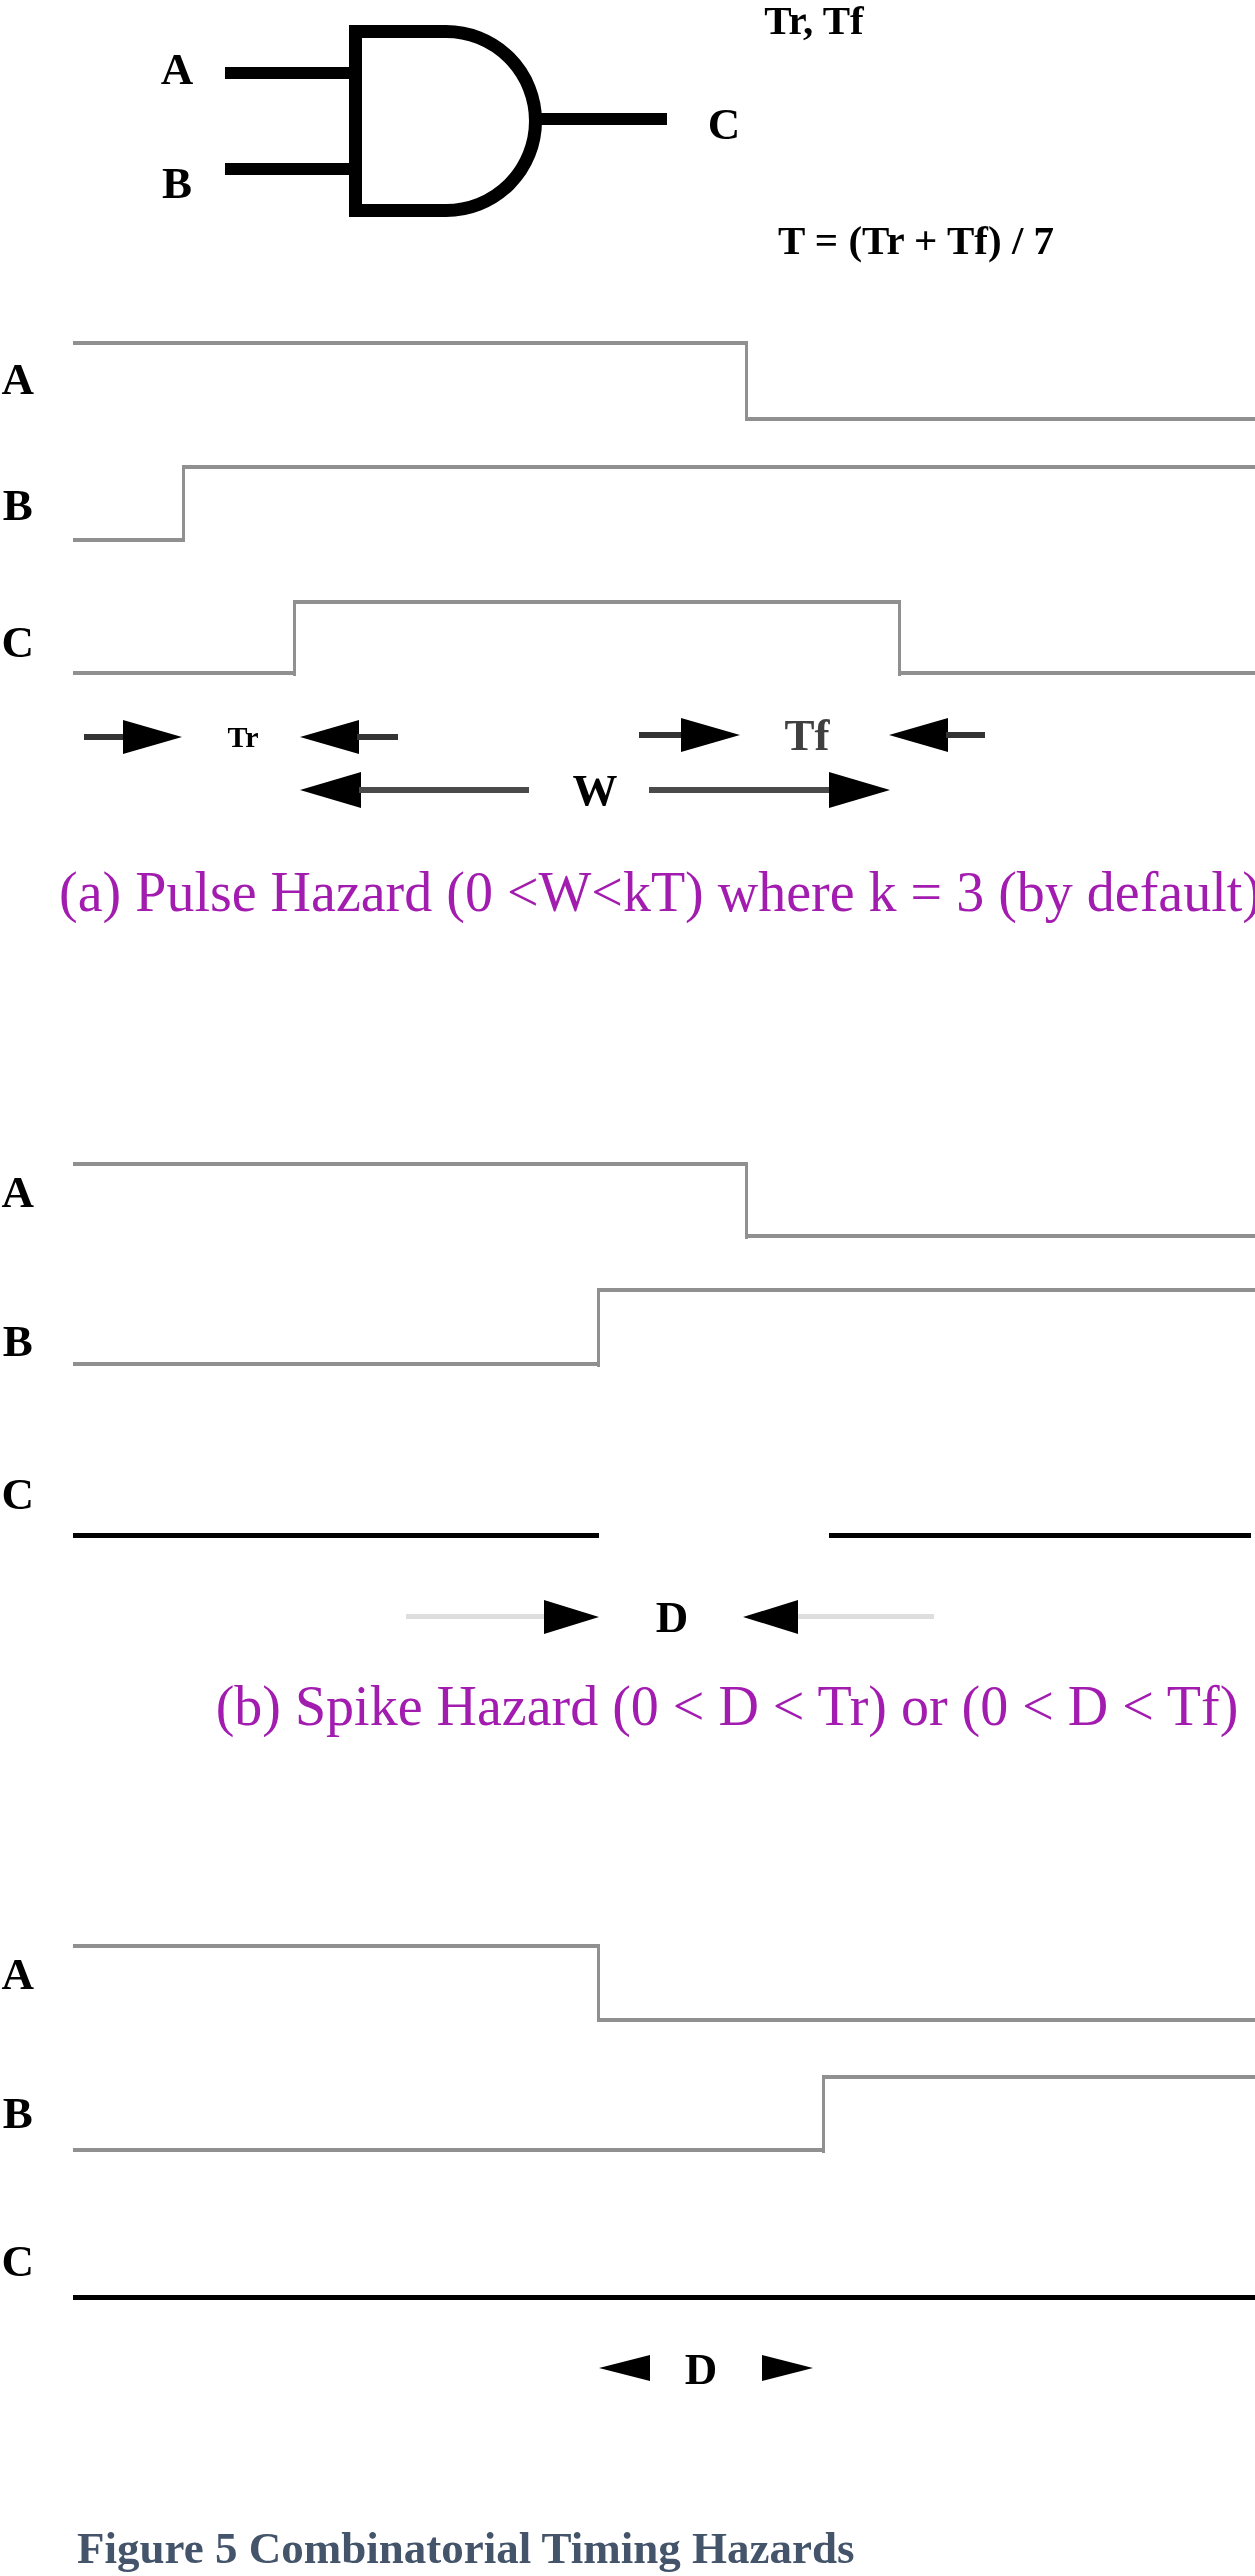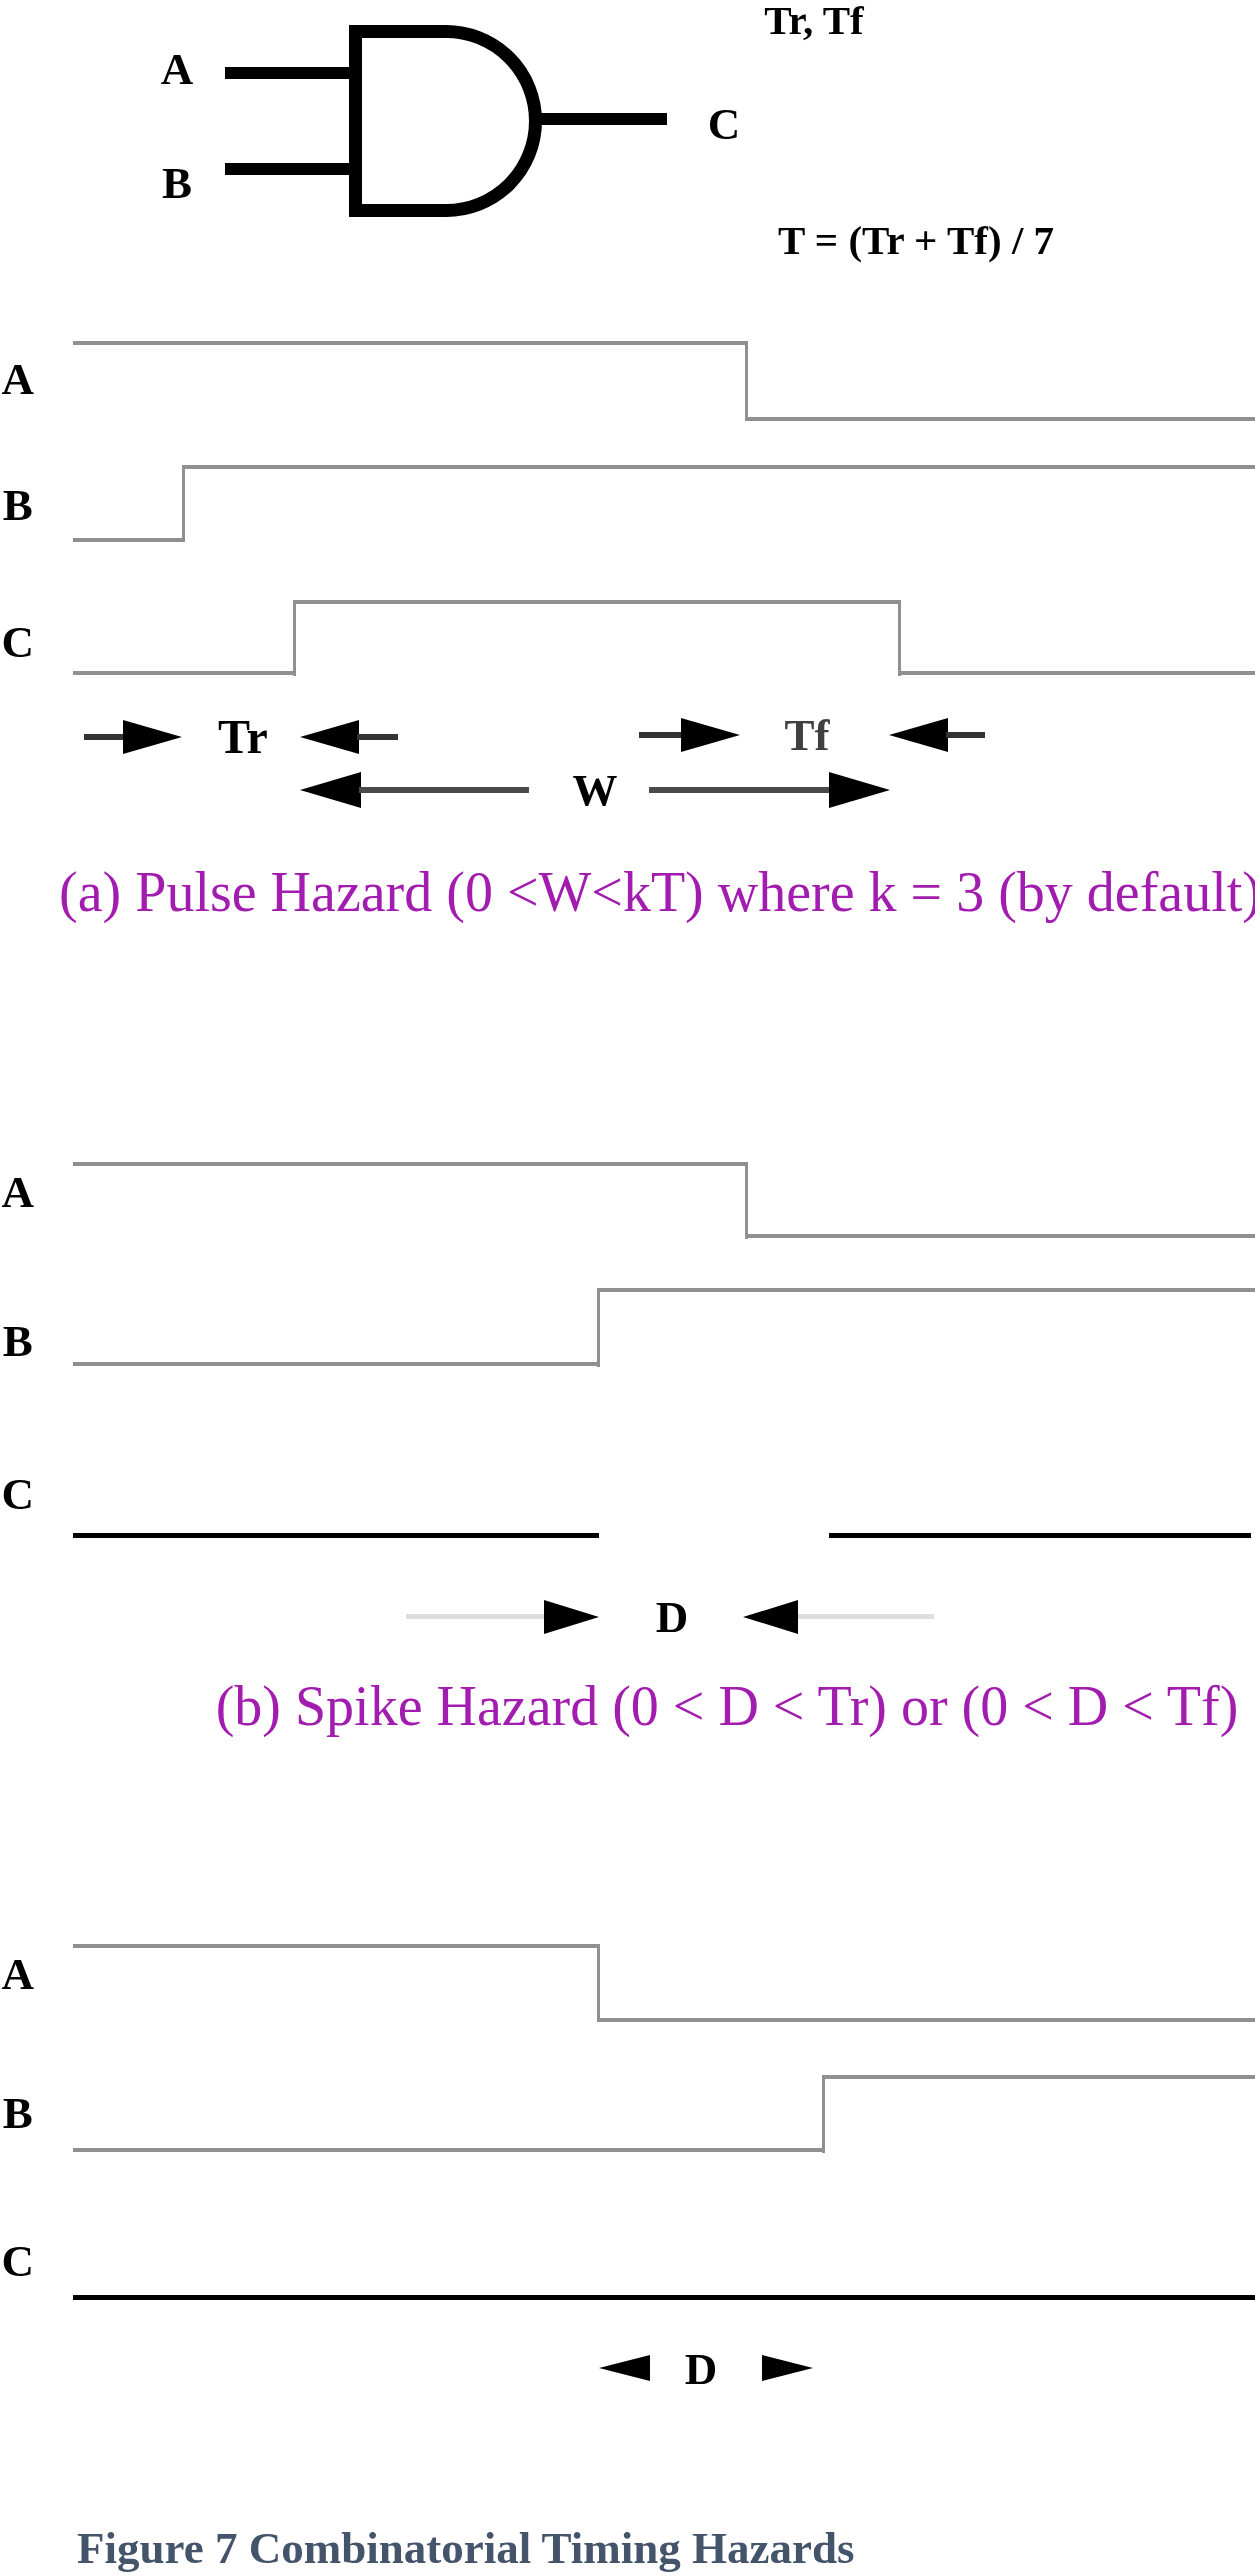--- a/index.html
+++ b/index.html
@@ -33,21 +33,21 @@
     line-height: 1;
     white-space: nowrap;
   }
 </style>
 </head>
 <body>
 
 <div id="figure-canvas">
   <div id="cap-a" class="cap">(a) Pulse Hazard (0 &lt;W&lt;kT) where k = 3 (by default)</div>
   <div id="cap-b" class="cap">(b) Spike Hazard (0 &lt; D &lt; Tr) or (0 &lt; D &lt; Tf)</div>
-  <div id="fig-cap" style="color: rgb(68, 84, 106);">Figure 7 Combinatorial Timing Hazards</div>
+  <div id="fig-cap" style="color: rgb(68, 84, 106);">Figure 5 Combinatorial Timing Hazards</div>
 <div class="shape" style="left: 177px; top: 69px; transform: translate(-50%, -50%); font-size: 45px; font-weight: bold; line-height: 1; white-space: nowrap; color: rgb(0, 0, 0);">A</div>
     <div class="shape" style="left: 177px; top: 183px; transform: translate(-50%, -50%); font-size: 45px; font-weight: bold; line-height: 1; white-space: nowrap; color: rgb(0, 0, 0);">B</div>
     <div class="shape" style="left: 225px; top: 67px; width: 124px; height: 11.8px; background: rgb(0, 0, 0);"></div>
     <div class="shape" style="left: 225px; top: 163px; width: 124px; height: 11.8px; background: rgb(0, 0, 0);"></div>
     <div class="shape" style="left: 349px; top: 24.6px; width: 193px; height: 192px; box-sizing: border-box; border: 13.8px solid rgb(0, 0, 0); border-radius: 0px 96px 96px 0px; background: rgb(255, 255, 255);"></div>
     <div class="shape" style="left: 536px; top: 113px; width: 131px; height: 11.8px; background: rgb(0, 0, 0);"></div>
     <div class="shape" style="left: 724px; top: 124px; transform: translate(-50%, -50%); font-size: 45px; font-weight: bold; line-height: 1; white-space: nowrap; color: rgb(0, 0, 0);">C</div>
     <div class="shape" style="left: 814px; top: 19.7px; transform: translate(-50%, -50%); font-size: 41px; font-weight: bold; line-height: 1; white-space: nowrap; color: rgb(0, 0, 0);">Tr, Tf</div>
     <div class="shape" style="left: 916px; top: 240px; transform: translate(-50%, -50%); font-size: 41px; font-weight: bold; line-height: 1; white-space: nowrap; color: rgb(0, 0, 0);">T = (Tr + Tf) / 7</div>
     <div class="shape" style="left: 17.7px; top: 379px; transform: translate(-50%, -50%); font-size: 45px; font-weight: bold; line-height: 1; white-space: nowrap; color: rgb(0, 0, 0);">A</div>
@@ -59,21 +59,21 @@
     <div class="shape" style="left: 182px; top: 465px; width: 2.9px; height: 77px; background: rgb(144, 144, 144);"></div>
     <div class="shape" style="left: 184px; top: 465px; width: 1071px; height: 3.9px; background: rgb(144, 144, 144);"></div>
     <div class="shape" style="left: 17.7px; top: 642px; transform: translate(-50%, -50%); font-size: 45px; font-weight: bold; line-height: 1; white-space: nowrap; color: rgb(0, 0, 0);">C</div>
     <div class="shape" style="left: 73px; top: 671px; width: 222px; height: 3.9px; background: rgb(144, 144, 144);"></div>
     <div class="shape" style="left: 293px; top: 600px; width: 2.9px; height: 76px; background: rgb(144, 144, 144);"></div>
     <div class="shape" style="left: 295px; top: 600px; width: 604px; height: 3.9px; background: rgb(144, 144, 144);"></div>
     <div class="shape" style="left: 898px; top: 600px; width: 2.9px; height: 76px; background: rgb(144, 144, 144);"></div>
     <div class="shape" style="left: 899px; top: 671px; width: 356px; height: 3.9px; background: rgb(144, 144, 144);"></div>
     <div class="shape" style="left: 84px; top: 734px; width: 41px; height: 5.9px; background: rgb(51, 51, 51);"></div>
     <div class="shape" style="left: 123px; top: 720px; width: 0px; height: 0px; border-top: 17px solid transparent; border-bottom: 17px solid transparent; border-left: 59px solid rgb(0, 0, 0);"></div>
-    <div class="shape" style="left: 243px; top: 737px; transform: translate(-50%, -50%); font-size: 48px; font-weight: bold; line-height: 1; white-space: nowrap; color: rgb(0, 0, 0);">Tr</div>
+    <div class="shape" style="left: 243px; top: 737px; transform: translate(-50%, -50%); font-size: 30px; font-weight: bold; line-height: 1; white-space: nowrap; color: rgb(0, 0, 0);">Tr</div>
     <div class="shape" style="left: 300px; top: 720px; width: 0px; height: 0px; border-top: 17px solid transparent; border-bottom: 17px solid transparent; border-right: 59px solid rgb(0, 0, 0);"></div>
     <div class="shape" style="left: 357px; top: 734px; width: 41px; height: 5.9px; background: rgb(51, 51, 51);"></div>
     <div class="shape" style="left: 639px; top: 732px; width: 44px; height: 5.9px; background: rgb(51, 51, 51);"></div>
     <div class="shape" style="left: 681px; top: 718px; width: 0px; height: 0px; border-top: 17px solid transparent; border-bottom: 17px solid transparent; border-left: 59px solid rgb(0, 0, 0);"></div>
     <div class="shape" style="left: 807px; top: 735px; transform: translate(-50%, -50%); font-size: 45px; font-weight: bold; line-height: 1; white-space: nowrap; color: #404040;">Tf</div>
     <div class="shape" style="left: 889px; top: 718px; width: 0px; height: 0px; border-top: 17px solid transparent; border-bottom: 17px solid transparent; border-right: 59px solid rgb(0, 0, 0);"></div>
     <div class="shape" style="left: 946px; top: 732px; width: 39px; height: 5.9px; background: rgb(51, 51, 51);"></div>
     <div class="shape" style="left: 300px; top: 772px; width: 0px; height: 0px; border-top: 18.7px solid transparent; border-bottom: 18.7px solid transparent; border-right: 61px solid rgb(0, 0, 0);"></div>
     <div class="shape" style="left: 359px; top: 787px; width: 170px; height: 5.9px; background: rgb(74, 74, 74);"></div>
     <div class="shape" style="left: 595px; top: 790px; transform: translate(-50%, -50%); font-size: 45px; font-weight: bold; line-height: 1; white-space: nowrap; color: rgb(0, 0, 0);">W</div>

